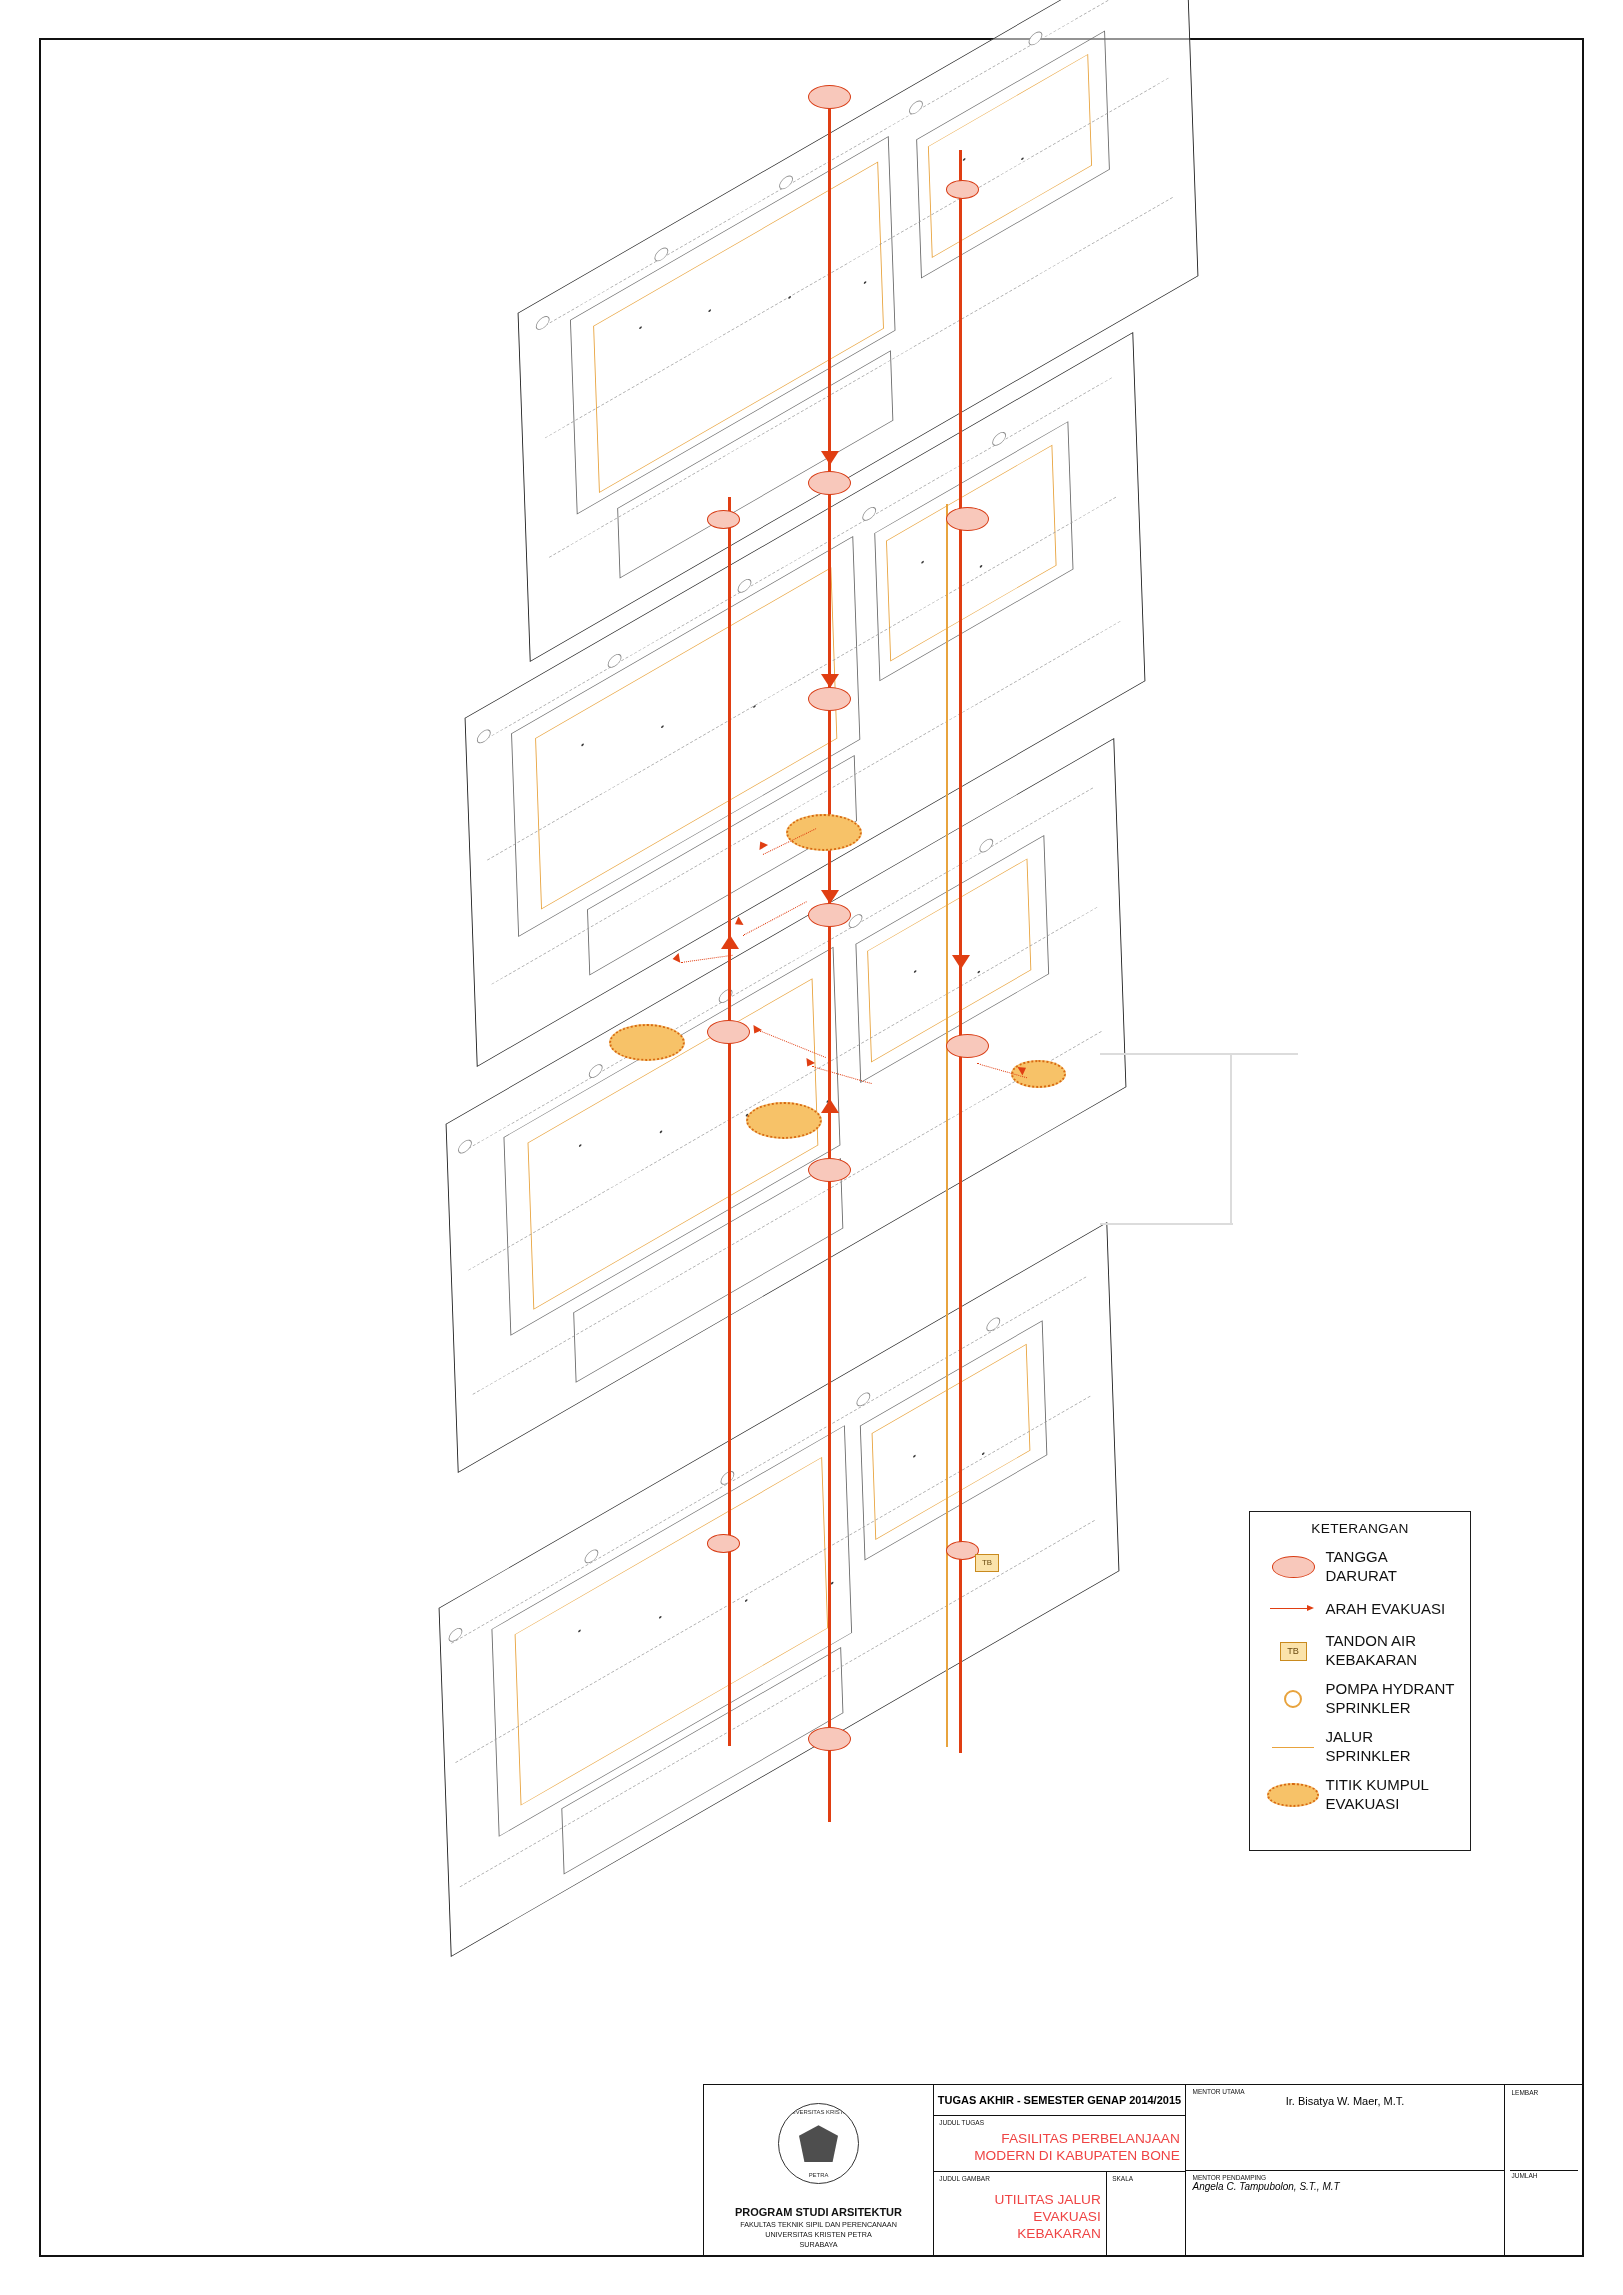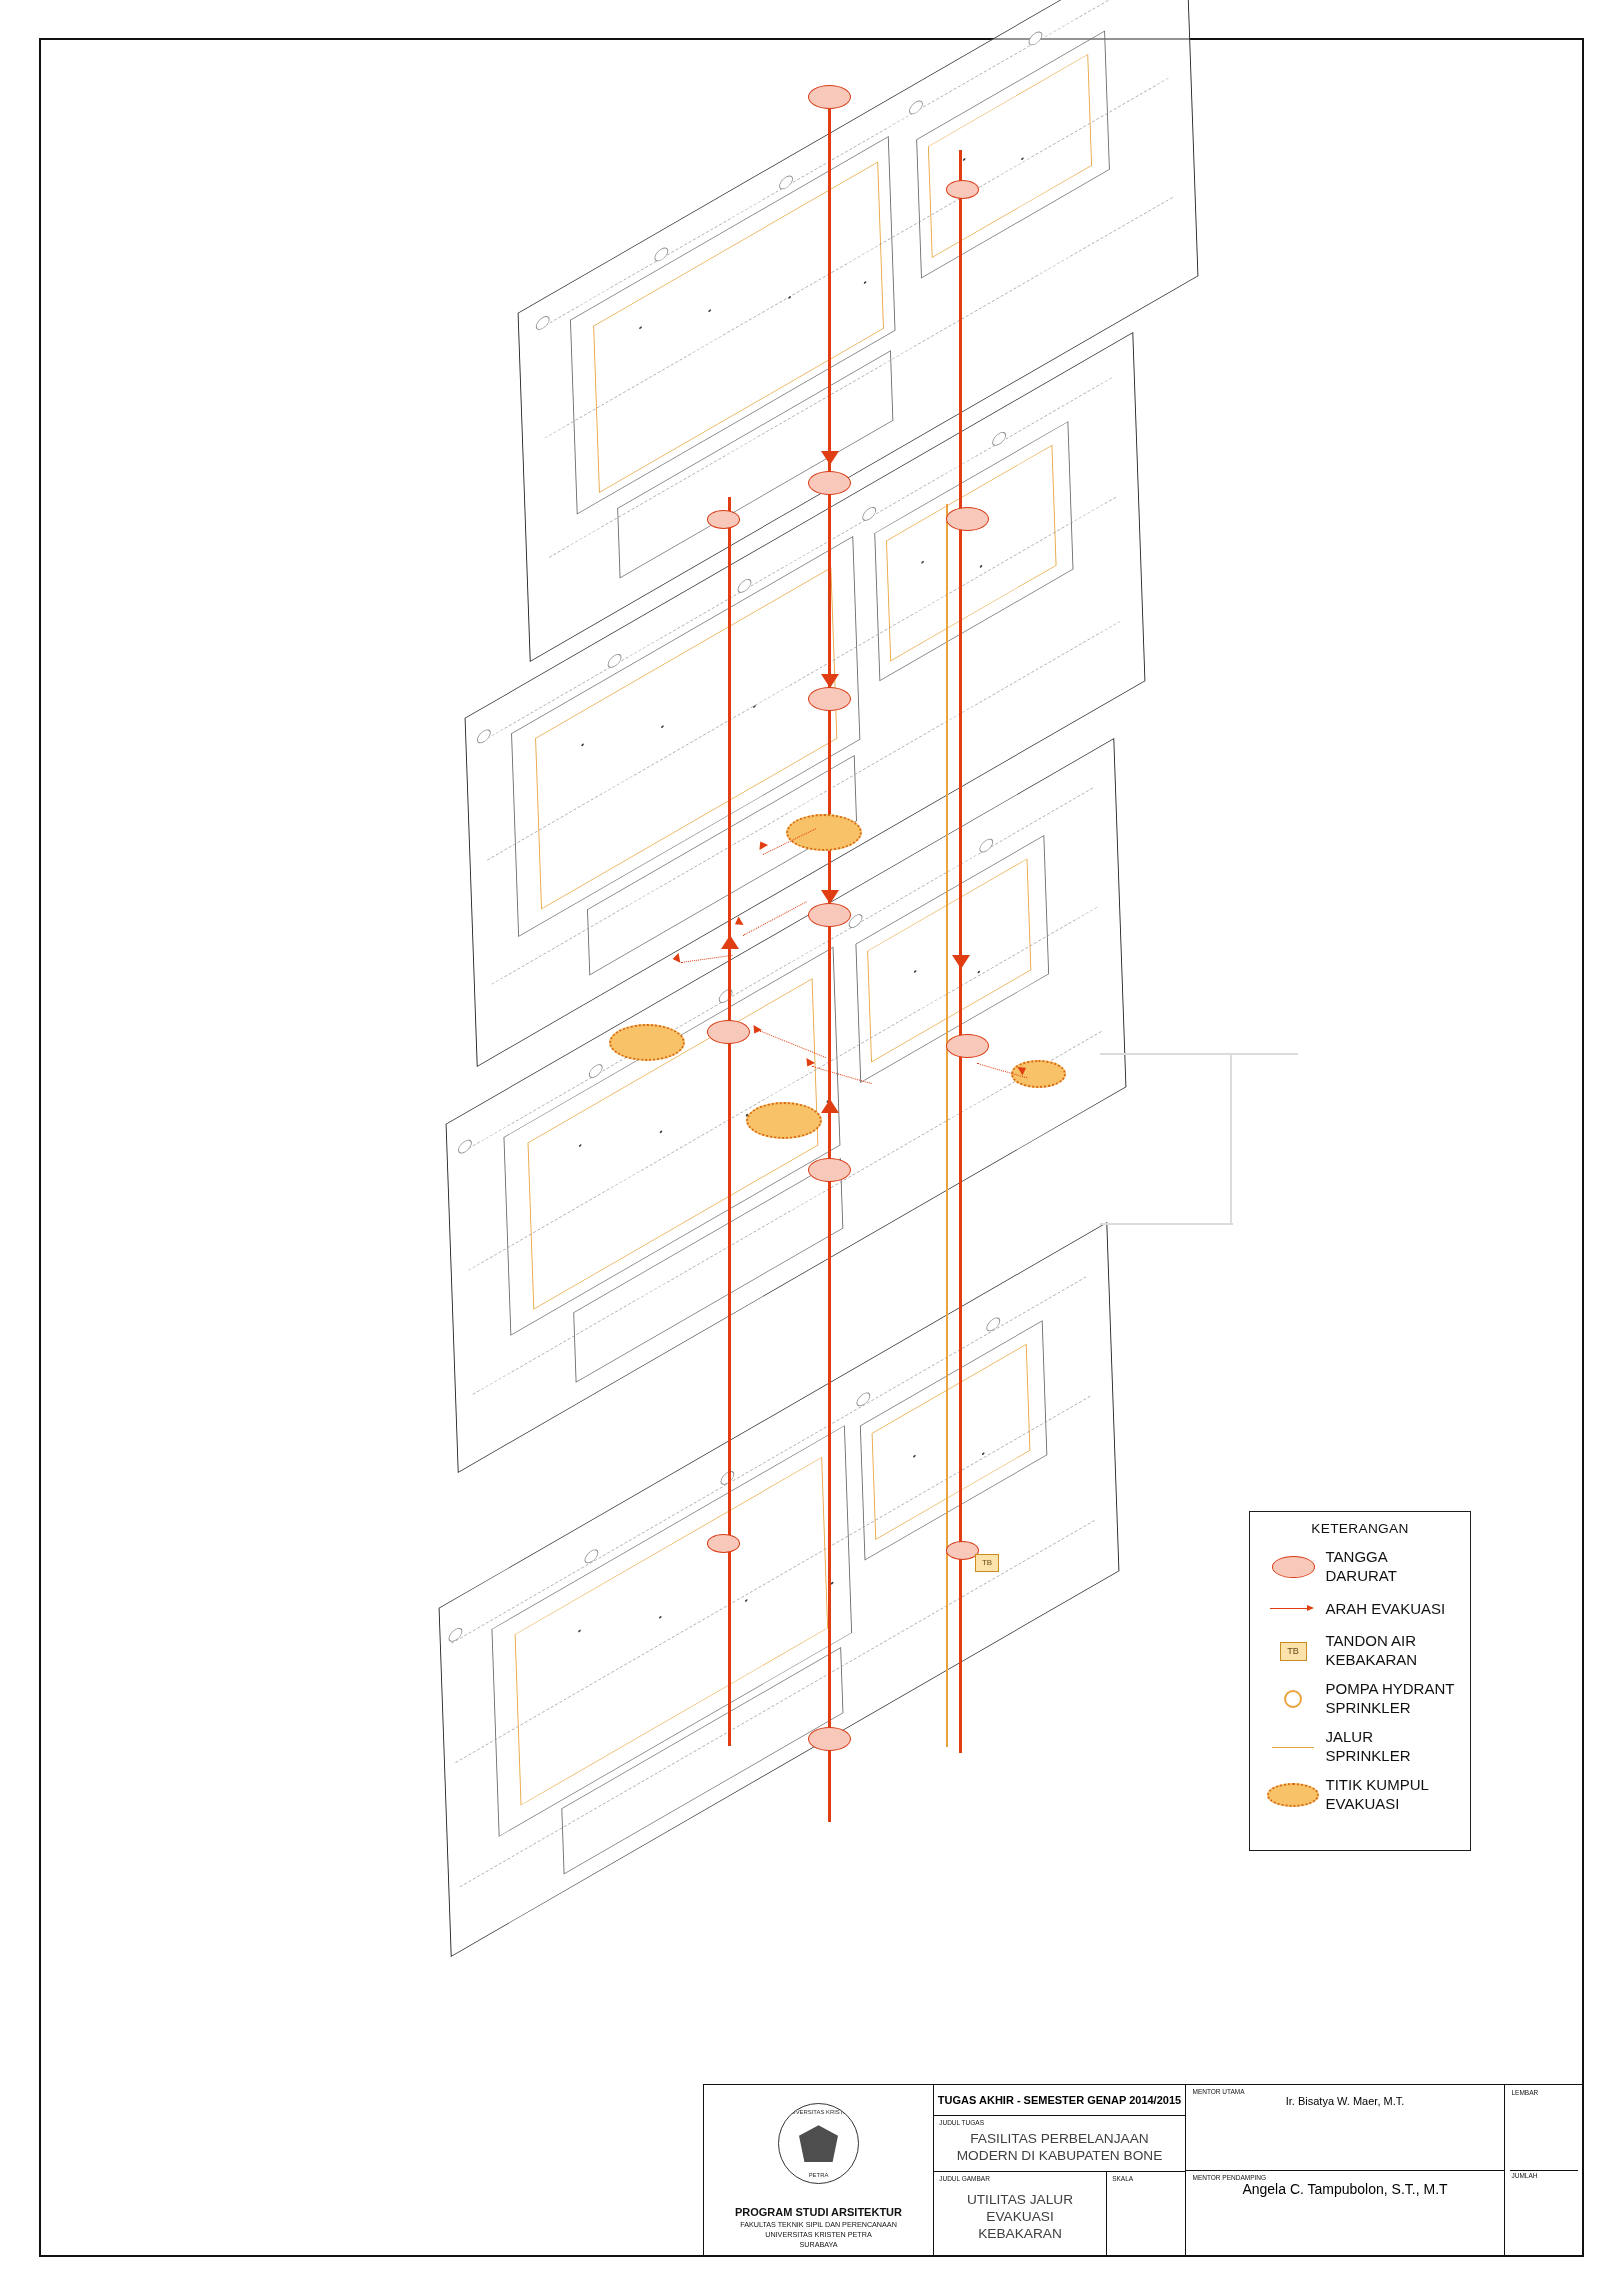--- a/index.html
+++ b/index.html
@@ -238,41 +238,41 @@
     border-bottom:1px solid #111;
     box-sizing:border-box;
     position:relative;
     padding:2.6px 5.2px;
   }
   .tb-cell:last-child{border-bottom:none;}
   .cell-cap{
     font-size:6.5px;color:#111;display:block;line-height:1.1;
   }
   .cell-val{
-    font-size:13.7px;color:#404040;text-align:center;line-height:1.25;
+    font-size:13.7px;color:#ef4444;text-align:right;line-height:1.25;
   }
   .tb-row-top{
     height:30px;display:flex;align-items:center;justify-content:center;
     font-size:11px;font-weight:bold;border-bottom:1px solid #111;
   }
   .tb-skala{
     width:79px;border-left:1px solid #111;box-sizing:border-box;padding:2.6px 5.2px;
   }
   .tb-right{
     flex:1;display:flex;flex-direction:column;
   }
   .tb-right-row{display:flex;border-bottom:1px solid #111;}
   .tb-right-row:last-child{border-bottom:none;}
   .tb-name{flex:1;padding:2.6px 6.5px;box-sizing:border-box;}
   .tb-kel{width:79px;border-left:1px solid #111;box-sizing:border-box;padding:2.6px 5.2px;}
   .name-val{font-size:17px;text-align:center;margin-top:2.6px;}
   .nrp-val{font-size:15.7px;text-align:center;margin-top:1.3px;}
   .kel-val{font-size:17px;text-align:center;margin-top:1.3px;}
   .mentor-val{font-size:11px;text-align:center;}
-  .mentor2-val{font-size:14px;text-align:center;}
+  .mentor2-val{font-size:10px;text-align:left;font-style:italic;}
   .tb-lembar{width:79px;border-left:1px solid #111;box-sizing:border-box;padding:2.6px 5.2px;display:flex;flex-direction:column;}
   .lembar-half{flex:1;border-bottom:1px solid #111;padding:1.3px 1.3px;}
   .lembar-half:last-child{border-bottom:none;}
   
   .ctx{
     position:absolute;
     border:0.7px solid #dcdcdc;
   }
 </style>
 </head>

